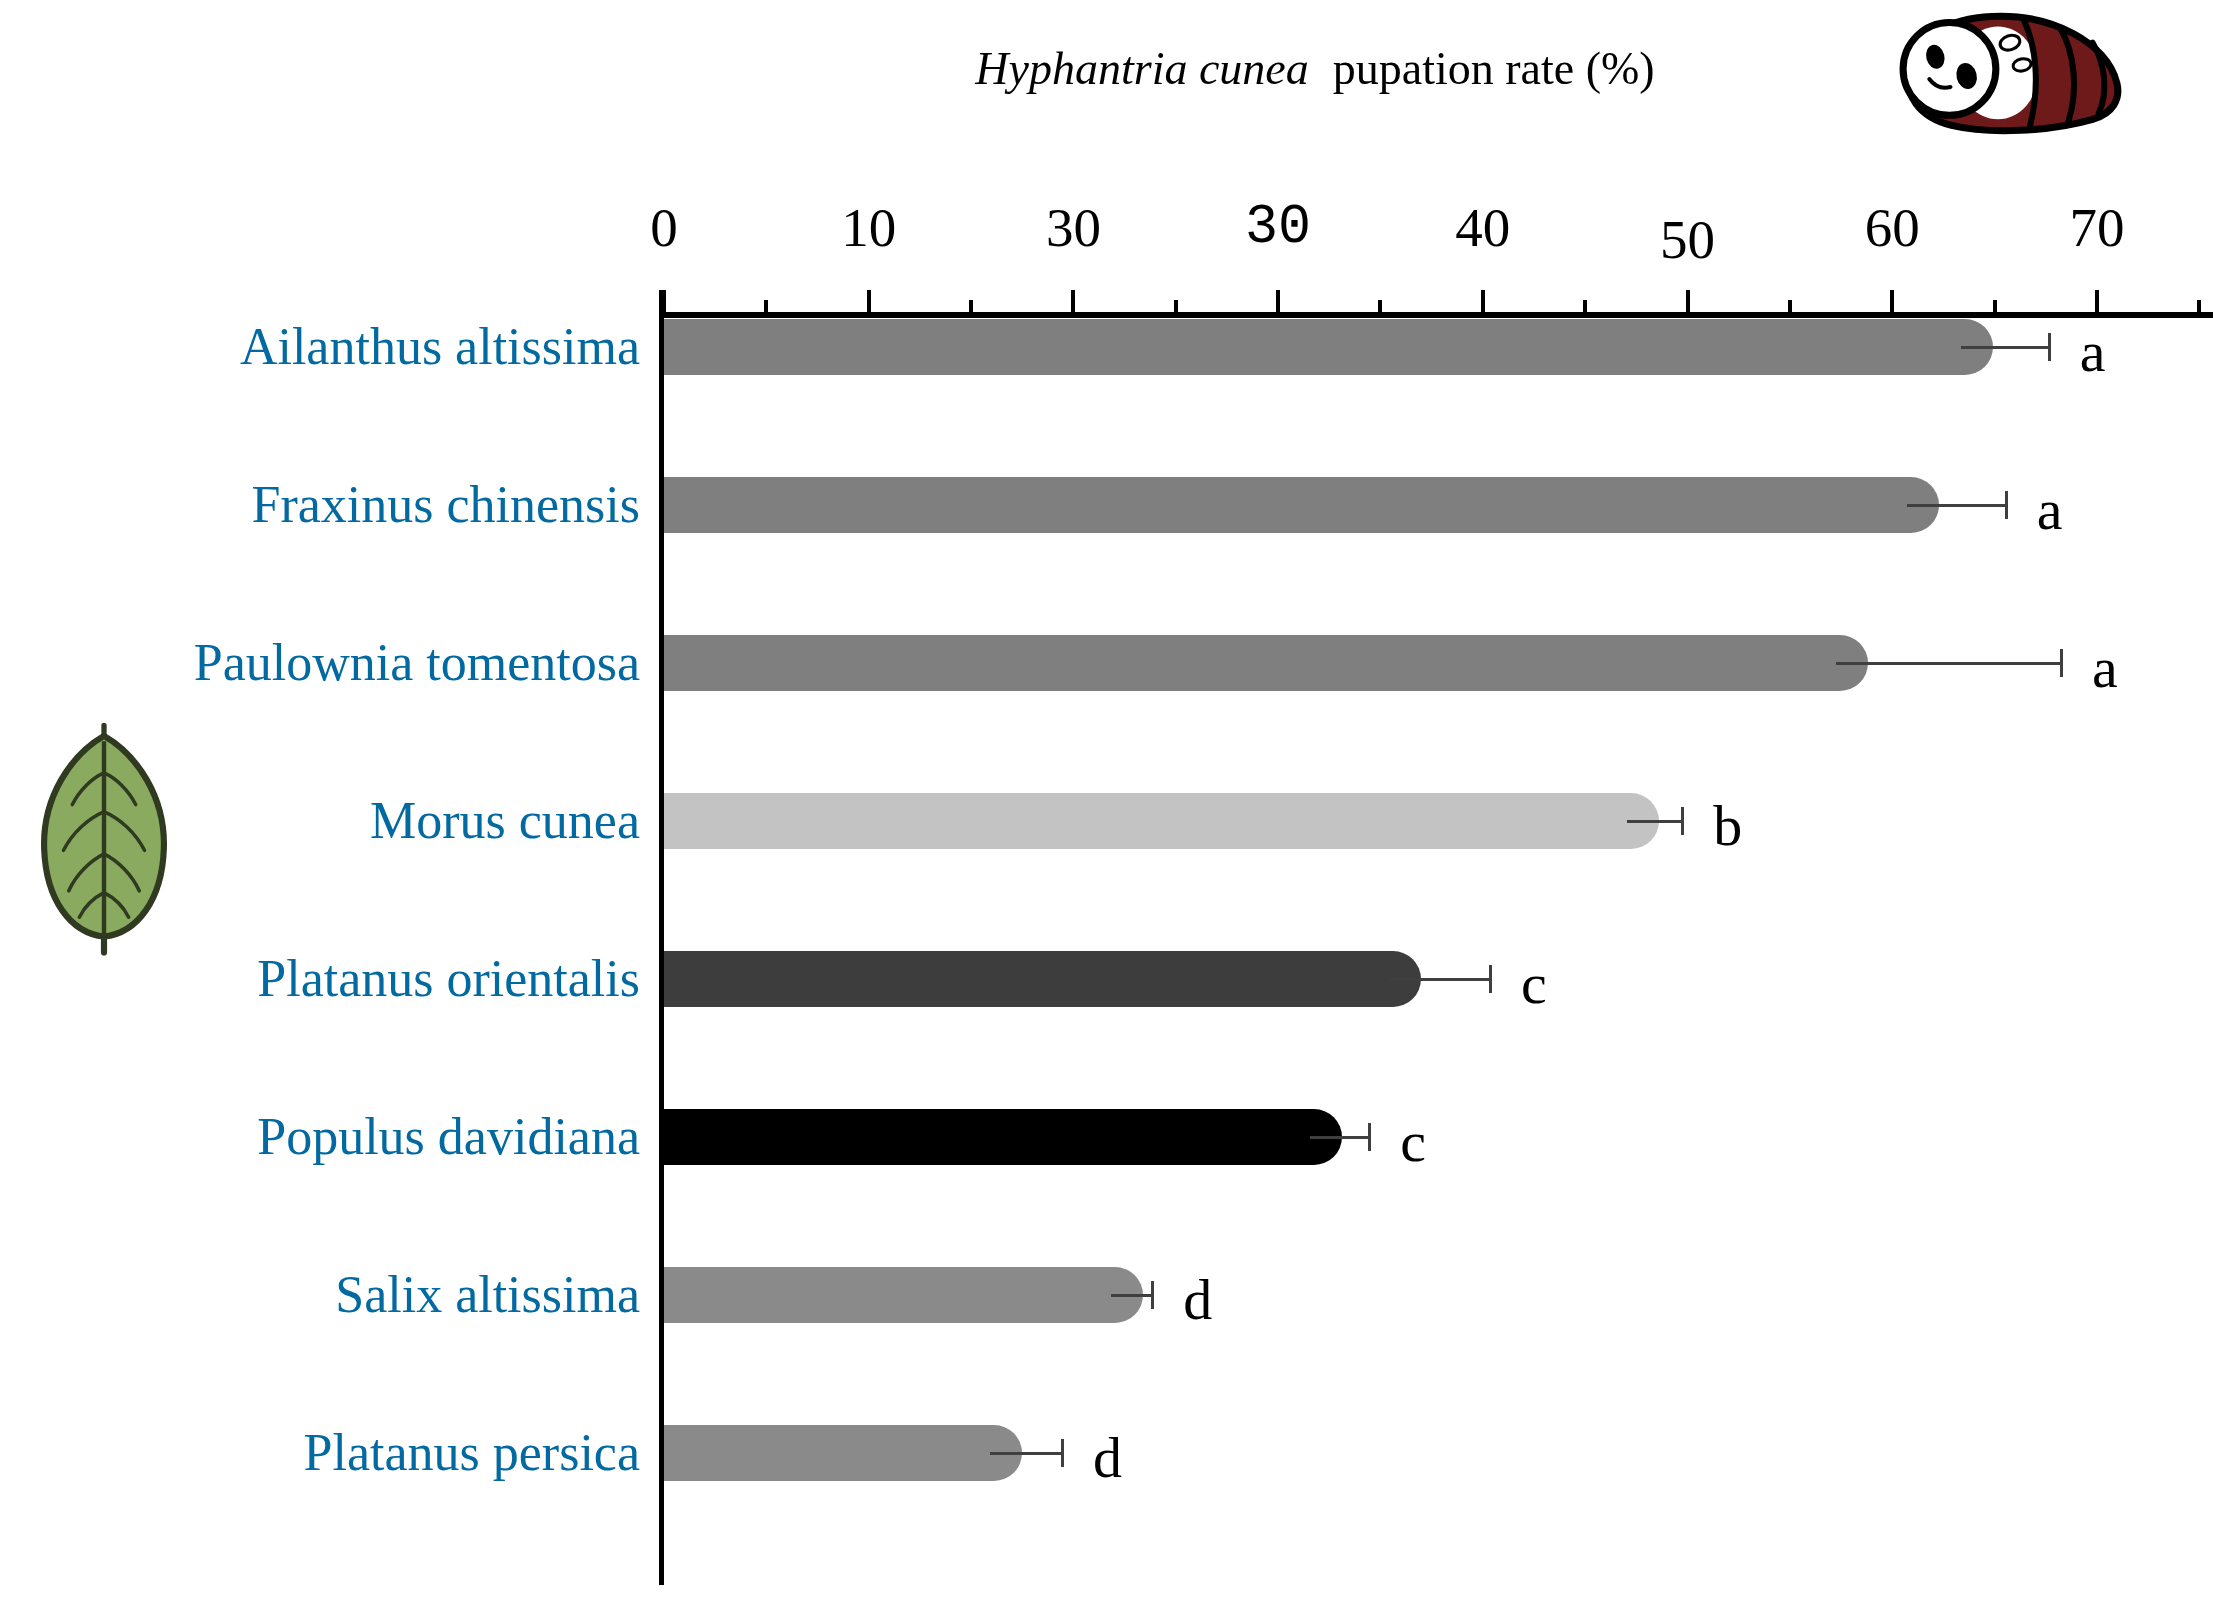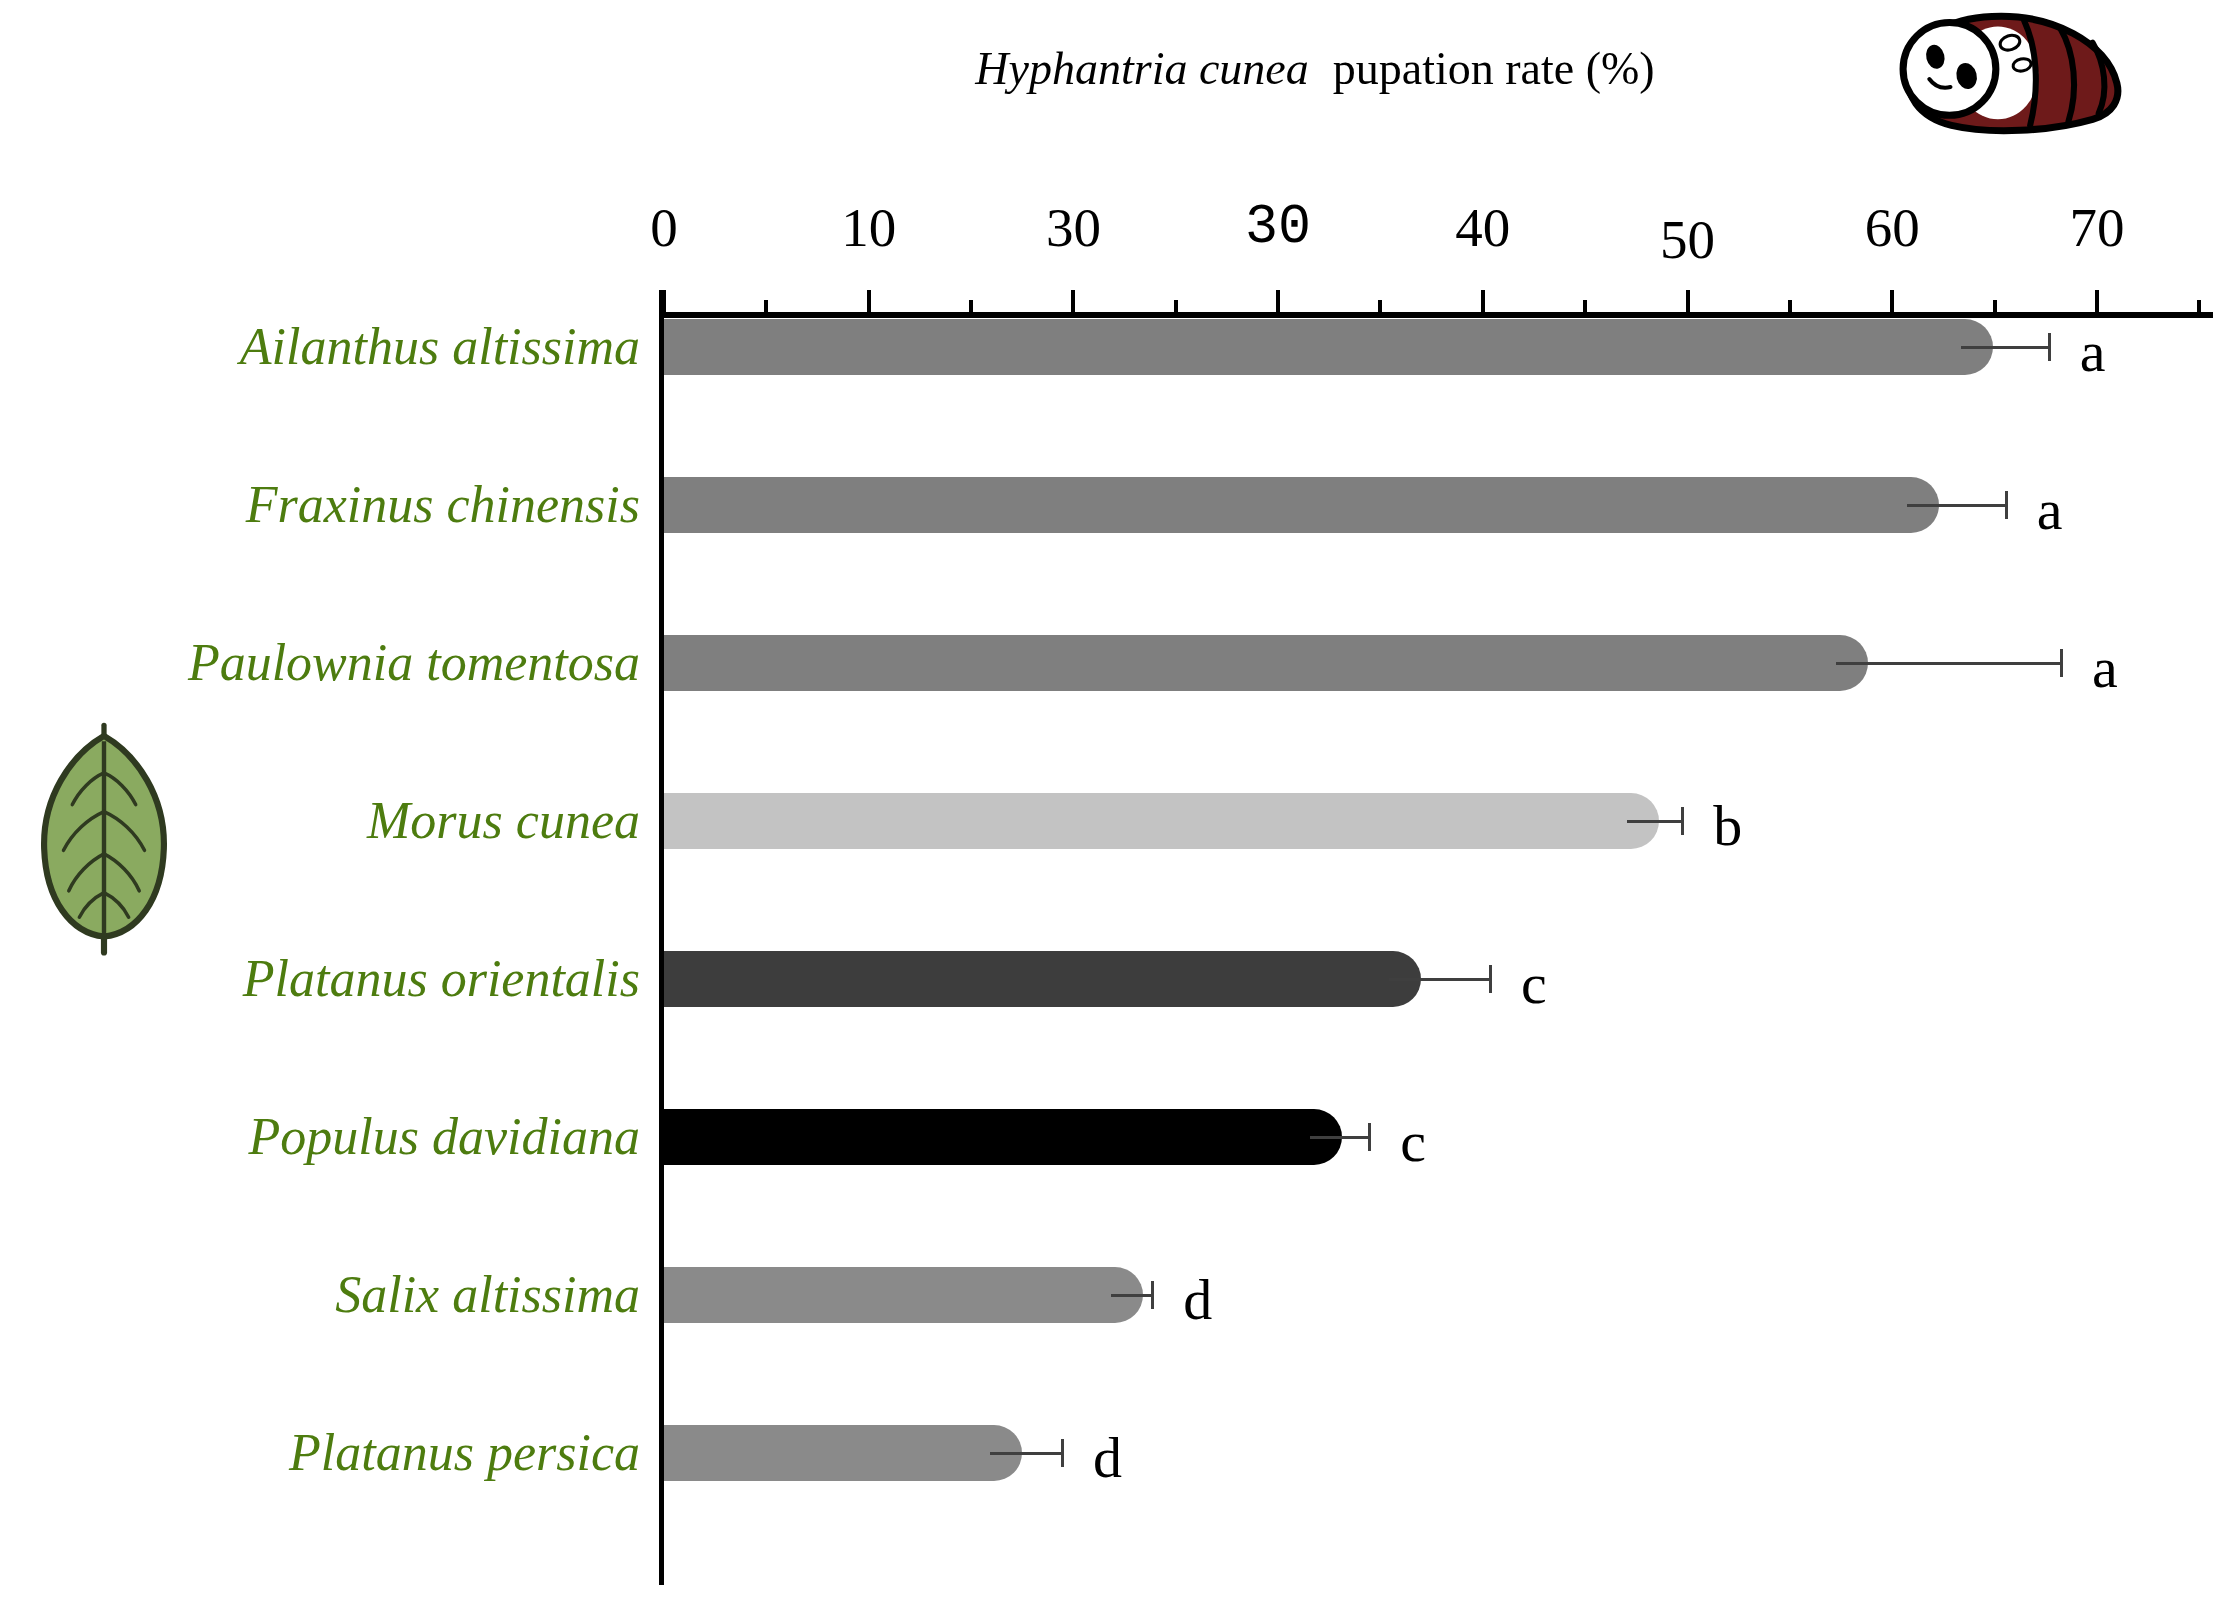--- a/index.html
+++ b/index.html
@@ -20,21 +20,21 @@
   #pupa-svg { position:absolute; left:1893px; top:2px; width:242px; height:152px; }
   #leaf-svg { position:absolute; left:16px; top:720px; width:176px; height:236px; }
   .axis-line { position:absolute; background:#000; }
   .tick { position:absolute; background:#000; }
   .tick-label {
     position:absolute; width:140px; text-align:center;
     font-size:55px; color:#000; line-height:1;
   }
   .cat-label {
     position:absolute; left:0; width:640px; text-align:right;
-    font-style:italic; font-size:52px; color:#4d7c0f; line-height:1;
+    font-size:52px; color:#0369a1; line-height:1;
     white-space:nowrap;
   }
   .bar { position:absolute; border-radius:0 28px 28px 0; }
   .err-line { position:absolute; height:3px; background:#3f3f3f; }
   .err-cap { position:absolute; width:3px; background:#3f3f3f; }
   .sig-letter { position:absolute; font-size:58px; color:#000; line-height:1; }
 </style>
 </head>
 <body>
 

